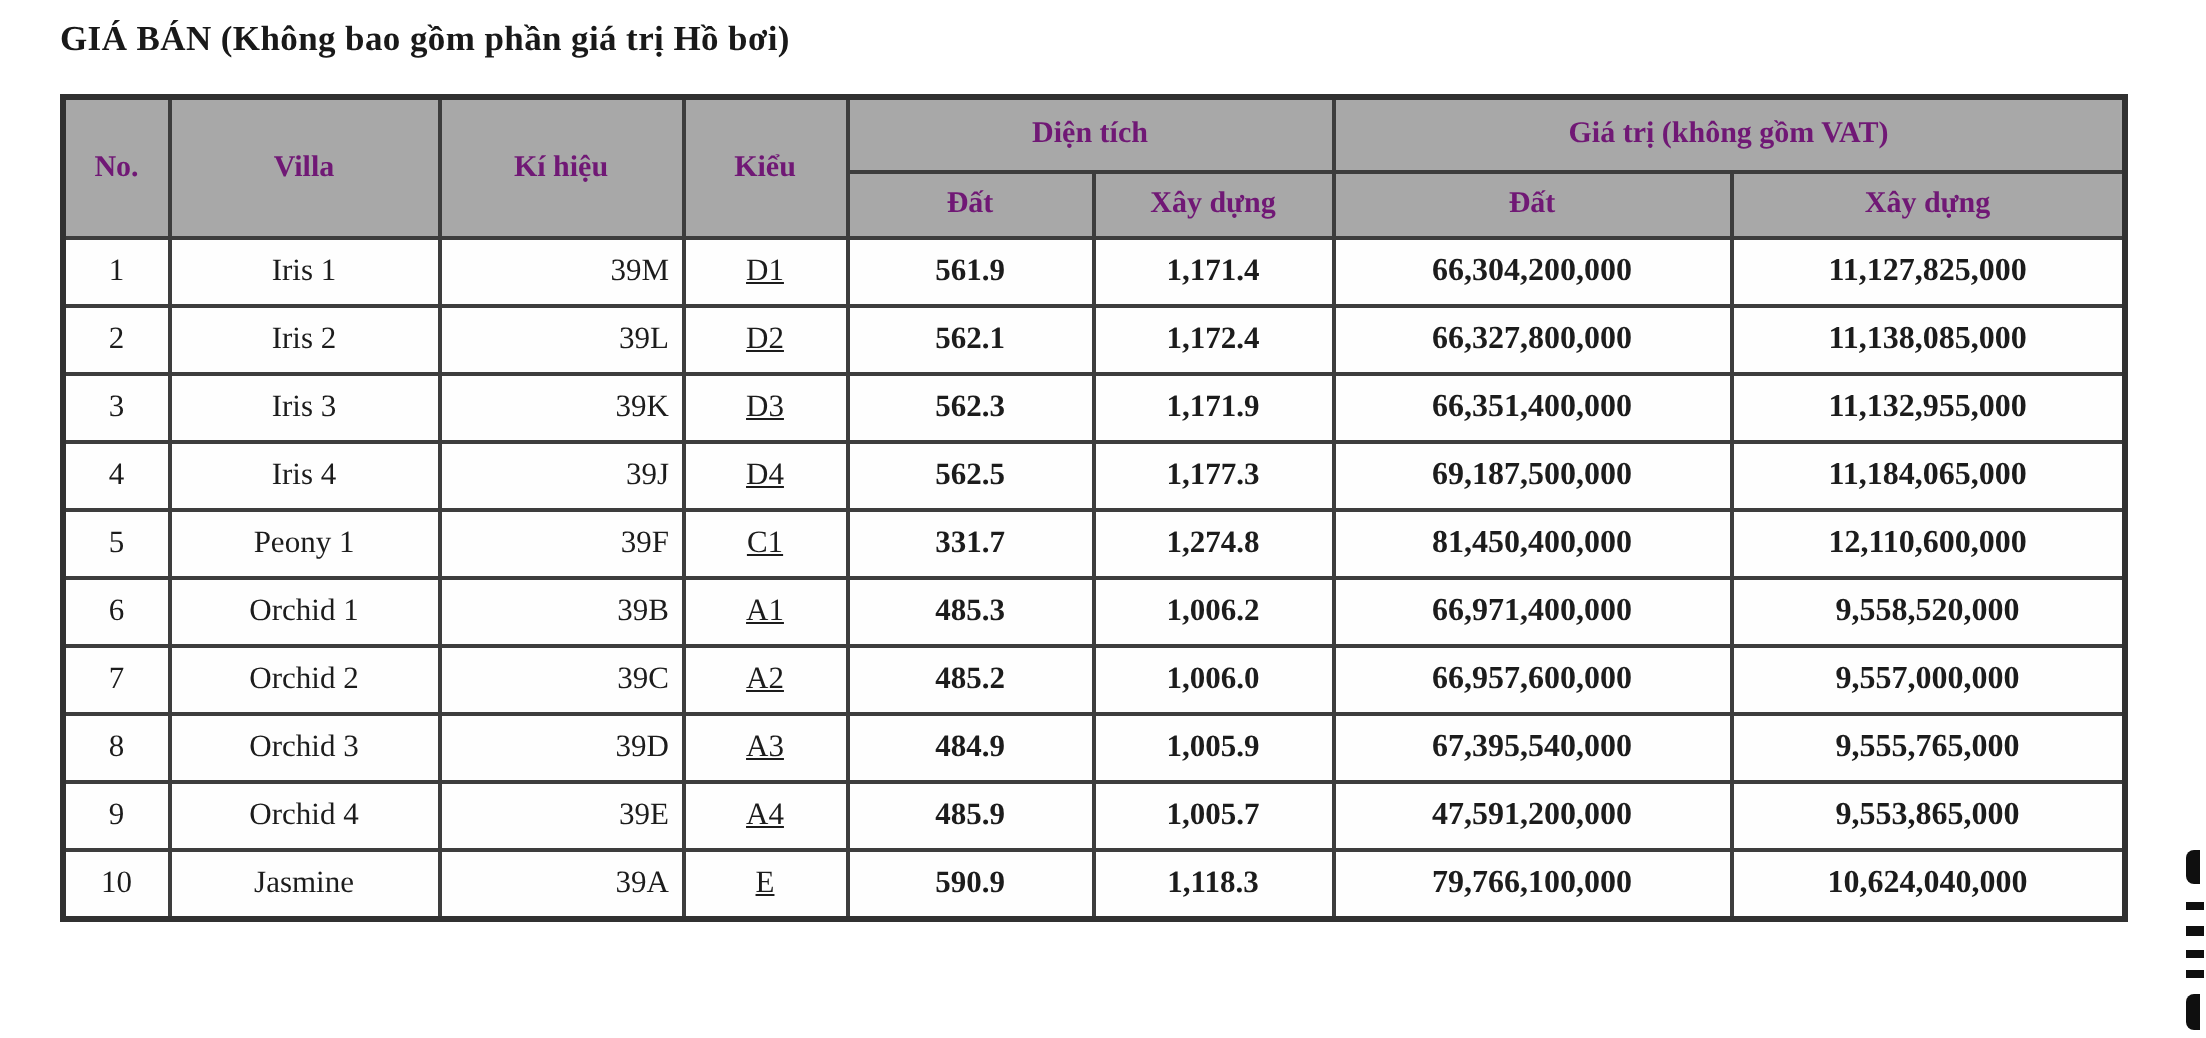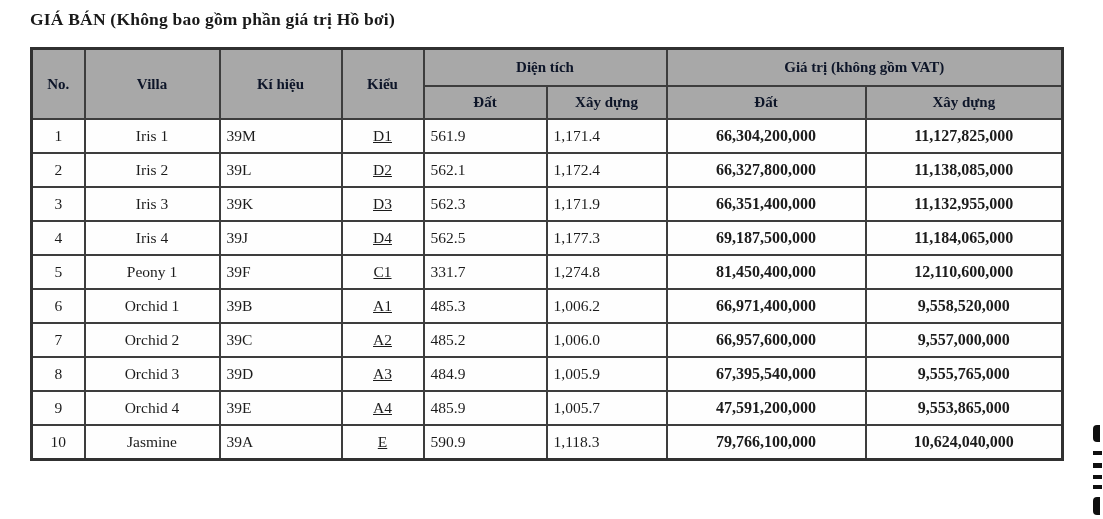--- a/index.html
+++ b/index.html
@@ -44,21 +44,21 @@
     overflow: hidden;
     white-space: nowrap;
   }
   table.price-table {
     border: 3px solid #333;
   }
   thead th {
     background: #a7a7a7;
     font-weight: bold;
     font-size: 15px;
-    color: #0f172a;
+    color: #701a75;
     text-align: center;
   }
   tr.head-top th { height: 35px; }
   tr.head-sub th { height: 31px; }
   tbody td {
     height: 32px;
     background: #fcfcfc;
     font-size: 15.5px;
     color: #1e1e1e;
   }
@@ -67,23 +67,23 @@
   col.c-villa { width: 135px; }
   col.c-code  { width: 122px; }
   col.c-type  { width: 82px; }
   col.c-aland { width: 123px; }
   col.c-acons { width: 120px; }
   col.c-vland { width: 199px; }
   col.c-vcons { width: 197px; }
 
   td.cell-no   { text-align: center; }
   td.cell-villa{ text-align: center; padding-left: 7px; }
-  td.cell-code { text-align: left; }
+  td.cell-code { text-align: right; }
   td.cell-type { text-align: center; text-decoration: underline; }
-  td.cell-area { text-align: left; padding-right: 20px; font-weight: normal; }
+  td.cell-area { text-align: center; padding-right: 20px; font-weight: bold; }
   td.cell-money{ text-align: center; padding-right: 12px; font-weight: bold; font-size: 16px; }
 
   
   .edge-marks {
     position: absolute;
     right: 0;
     top: 425px;
     width: 18px;
     height: 92px;
   }

